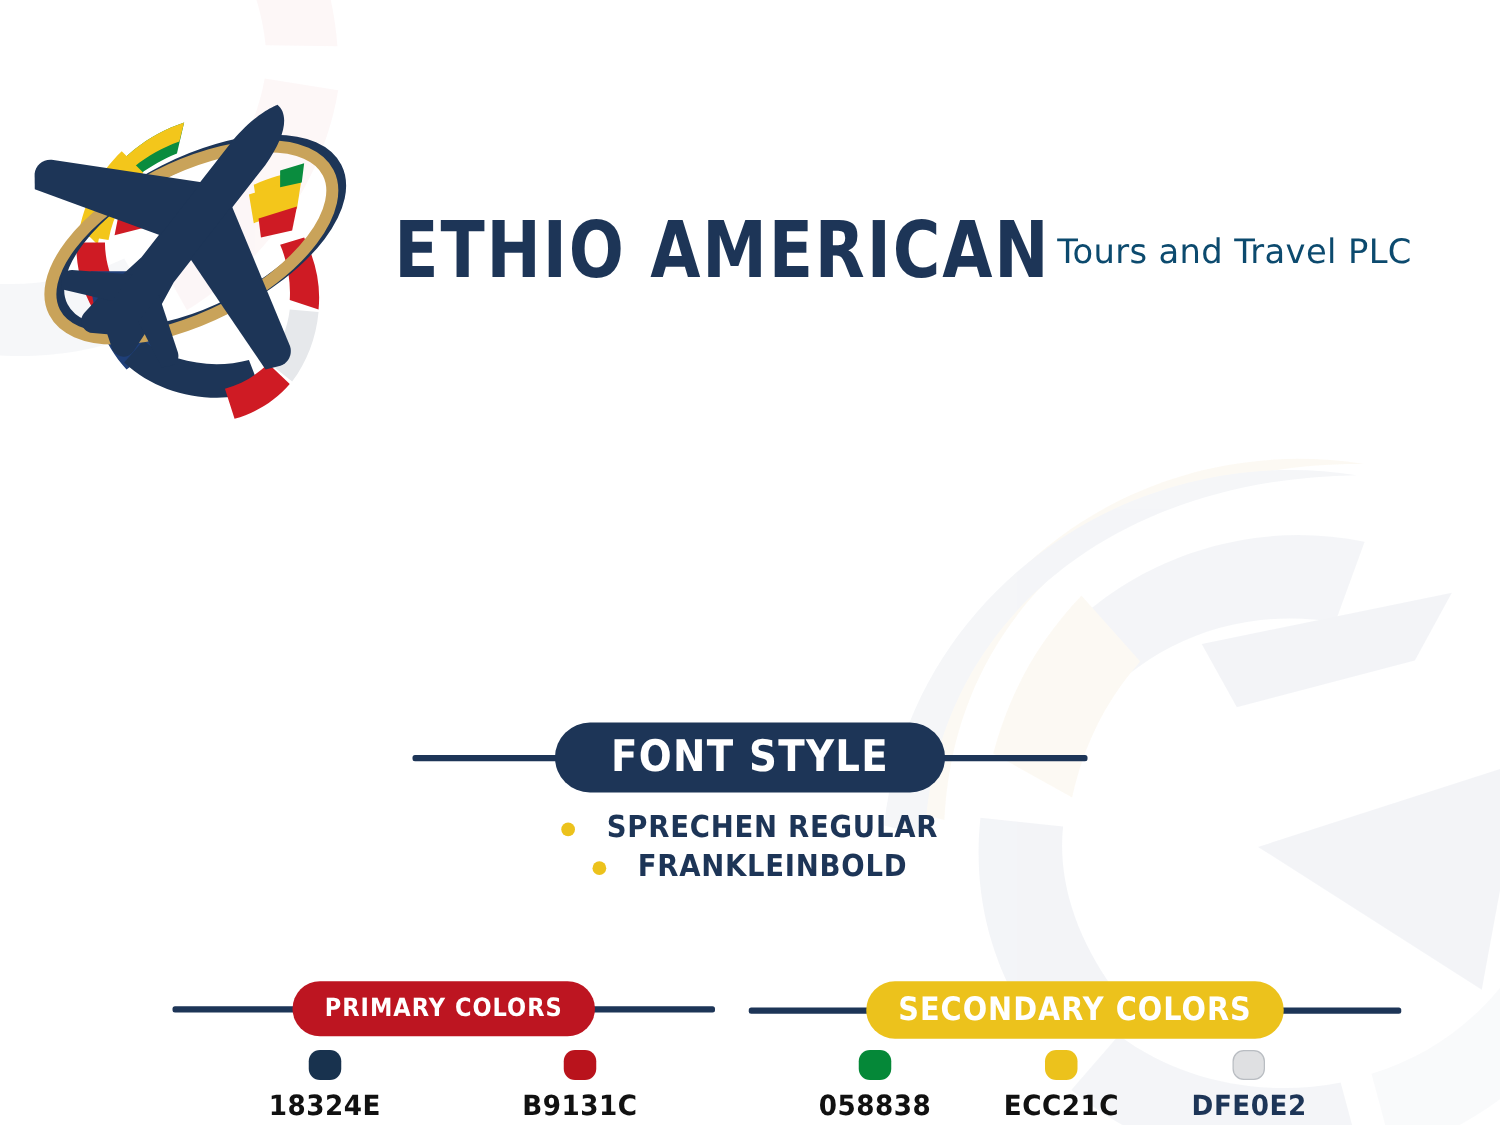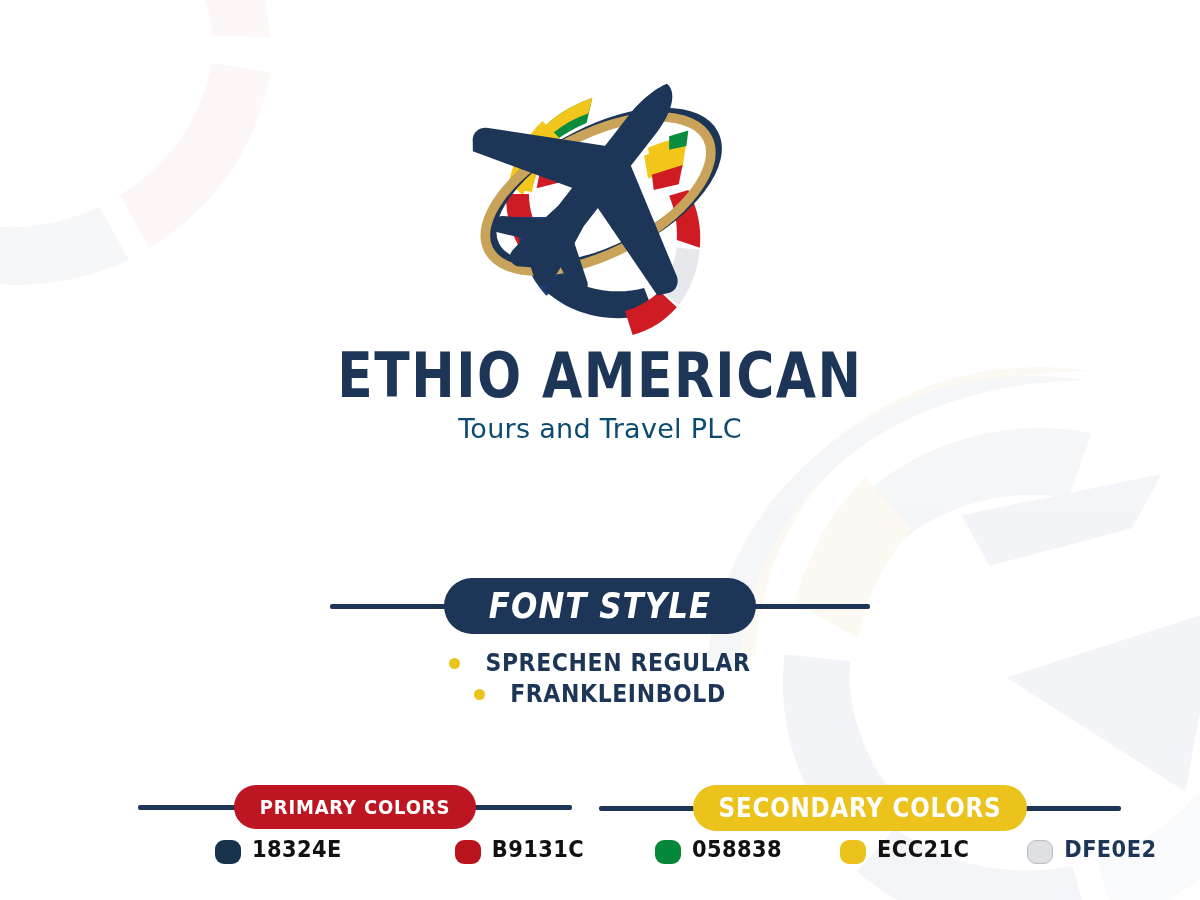--- a/index.html
+++ b/index.html
@@ -28,21 +28,21 @@
   }
   .wm-tl { left: -330px; top: -300px; width: 700px; height: 700px; transform: rotate(-8deg); }
   .wm-br { right: -210px; top: 300px;  width: 760px; height: 760px; transform: rotate(6deg); }
 
   
   .logo-wrap {
     position: absolute;
     left: 0; right: 0;
     top: 48px;
     display: flex;
-    flex-direction: column;
+    flex-direction: row;
     align-items: center;
   }
   .logo-mark { width: 310px; height: 288px; display: block; }
 
   .brand-name {
     margin-top: 8px;
     font-family: "DejaVu Sans", sans-serif;
     font-weight: 700;
     font-size: 53px;
     letter-spacing: 1.5px;
@@ -87,21 +87,21 @@
     line-height: 1;
     white-space: nowrap;
     transform-origin: center;
   }
   .pill span {
     display: block;
     transform: scaleY(1.12);
   }
 
   
-  #font-style-header { left: 0; right: 0; top: 578px; font-style: italic; }
+  #font-style-header { left: 0; right: 0; top: 578px; }
   #font-style-header .rule { width: 118px; }
   #font-style-header .pill {
     width: 312px; height: 56px;
     background: #1d3557;
     font-size: 31px;
     letter-spacing: 1px;
     margin: 0 -4px;
     z-index: 2;
   }
 
@@ -166,22 +166,23 @@
   .swatch-row {
     position: absolute;
     display: flex;
     align-items: center;
   }
   #primary-swatches { left: 215px; top: 840px; gap: 113px; }
   #secondary-swatches { left: 655px; top: 840px; gap: 58px; }
 
   .swatch {
     display: flex;
-    align-items: flex-start;
+    align-items: center;
     gap: 11px;
+    flex-direction: column;
   }
   .chip {
     width: 26px; height: 24px;
     border-radius: 9px;
     flex: none;
   }
   .chip.bordered { border: 1.5px solid #b9bdc2; }
   .swatch-label {
     font-family: "DejaVu Sans", sans-serif;
     font-weight: 700;

